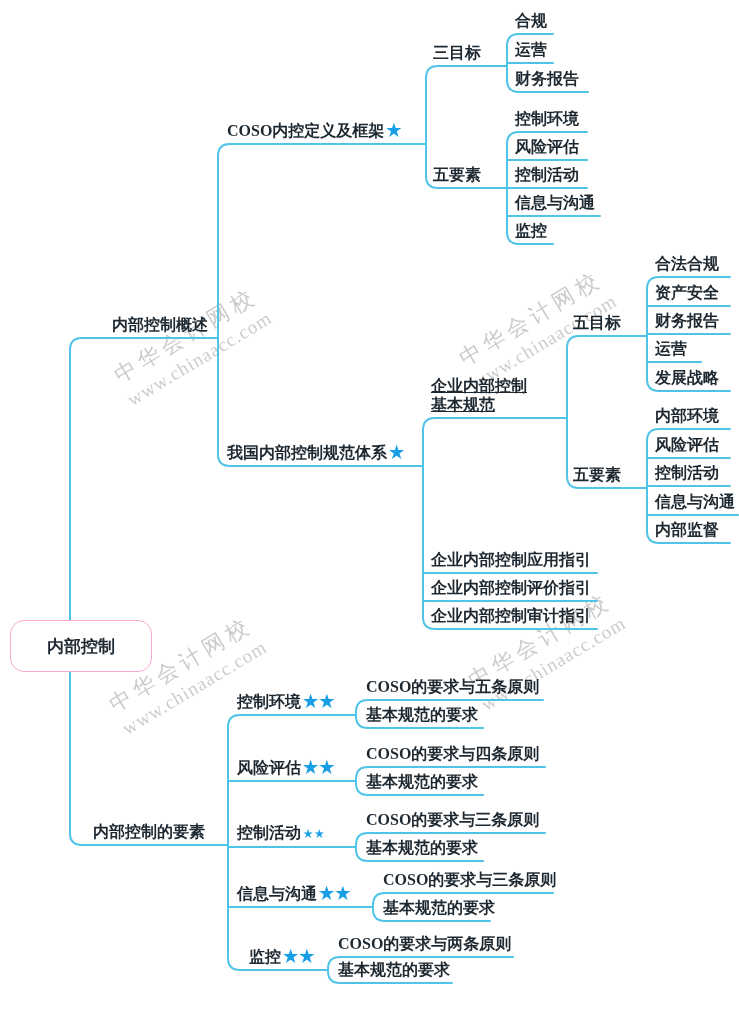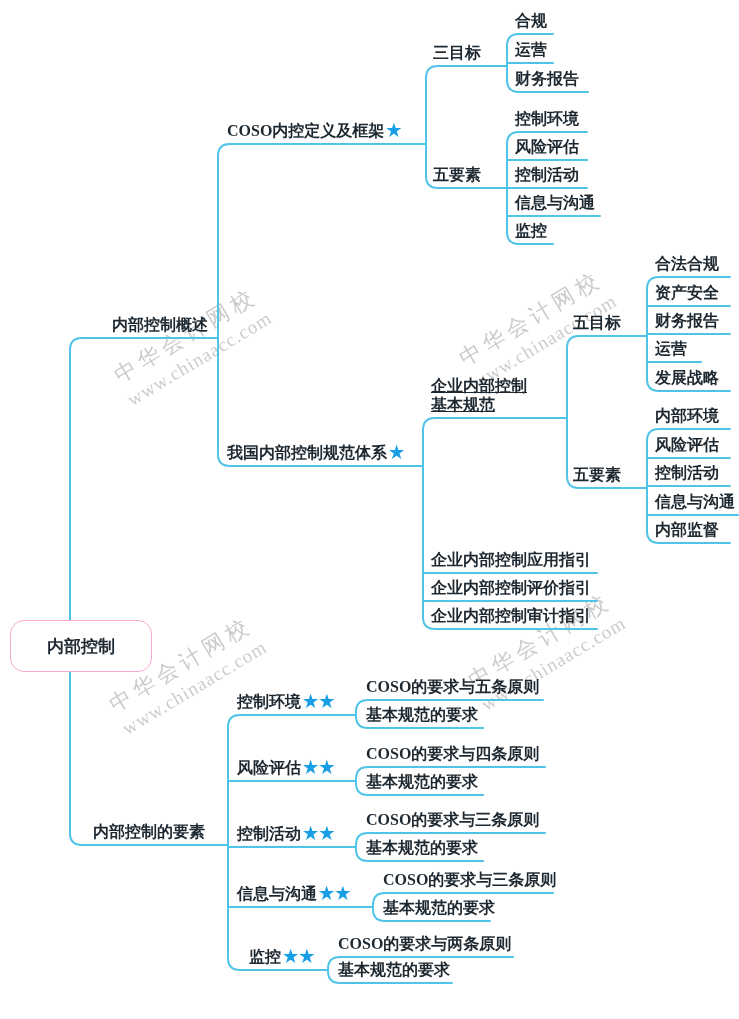--- a/index.html
+++ b/index.html
@@ -172,21 +172,21 @@
       </div>
       <div class="node-label" style="left: 655px; top: 520px;">
         <div>内部监督</div>
       </div>
       <div class="node-label" style="left: 237px; top: 692px;">
         <div>控制环境<span class="stars">★★</span></div>
       </div>
       <div class="node-label" style="left: 237px; top: 758px;">
         <div>风险评估<span class="stars">★★</span></div>
       </div>
-      <div class="node-label" style="left: 237px; top: 824px;">
+      <div class="node-label" style="left: 237px; top: 824px; font-family: Liberation Mono, monospace;">
         <div>控制活动<span class="stars">★★</span></div>
       </div>
       <div class="node-label" style="left: 237px; top: 884px;">
         <div>信息与沟通<span class="stars">★★</span></div>
       </div>
       <div class="node-label" style="left: 249px; top: 947px;">
         <div>监控<span class="stars">★★</span></div>
       </div>
       <div class="node-label" style="left: 366px; top: 677px;">
         <div>COSO的要求与五条原则</div>

